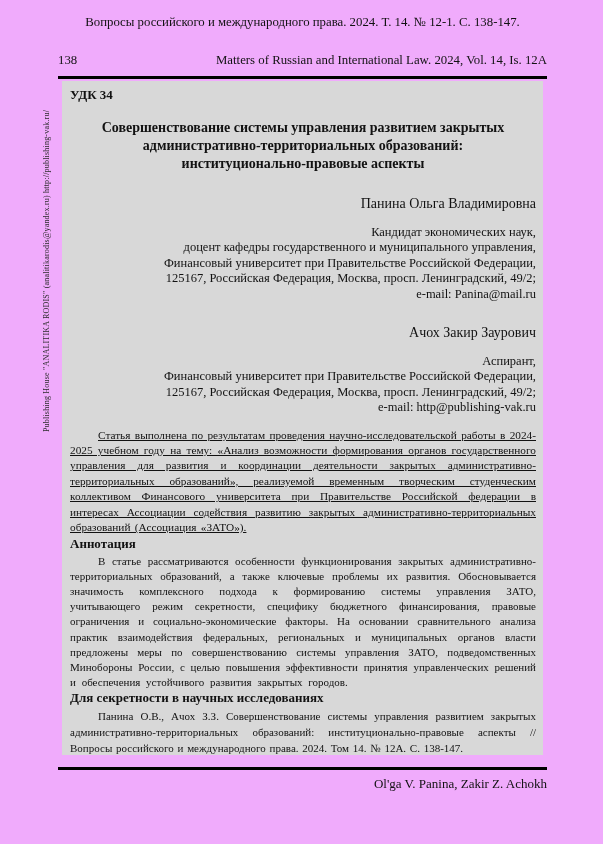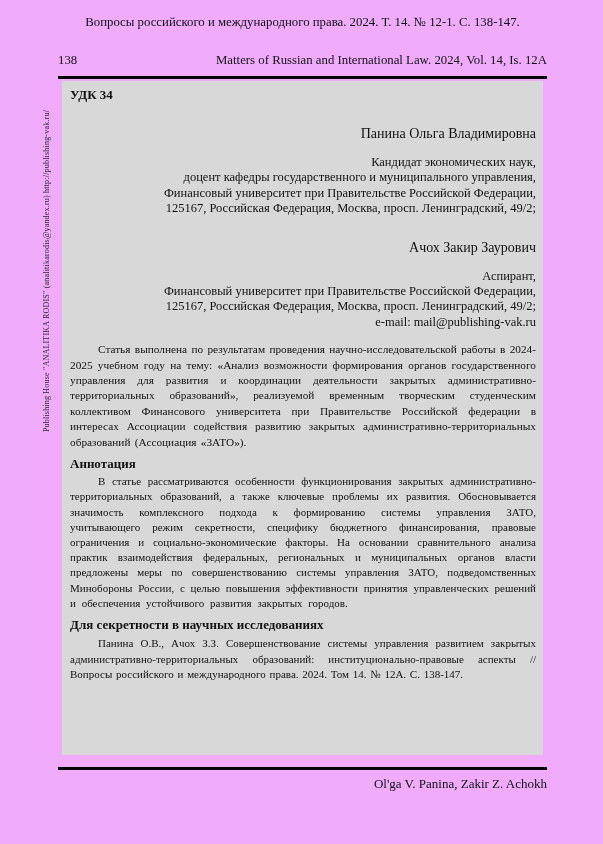--- a/index.html
+++ b/index.html
@@ -81,24 +81,25 @@
     line-height:15.4px;
   }
 
   .funding{
     margin:12px 0 0 0;
     text-align:justify;
     font-size:11.3px;
     line-height:15.4px;
     text-indent:28px;
     word-spacing:1.5px;
+    text-decoration:underline;
   }
 
   .section-heading{
-    margin-top:6px;
+    margin-top:0;
     font-size:13px;
     font-weight:bold;
     line-height:16px;
   }
 
   .body-just{
     margin:2px 0 0 0;
     text-align:justify;
     font-size:11px;
     line-height:15.2px;
@@ -129,37 +130,43 @@
       <span>138</span>
       <span>Matters of Russian and International Law. 2024, Vol. 14, Is. 12A</span>
     </div>
 
     <div class="thick-rule rule-top"></div>
 
     <div class="gray-box">
 
       <div class="udc">УДК 34</div>
 
+      <h1 class="article-title">
+        <span>Совершенствование системы управления развитием закрытых</span><br>
+        <span>административно-территориальных образований:</span><br>
+        <span>институционально-правовые аспекты</span>
+      </h1>
 
       <div class="author-name">Панина Ольга Владимировна</div>
 
       <div class="affiliation">
         <div>Кандидат экономических наук,</div>
         <div>доцент кафедры государственного и муниципального управления,</div>
         <div>Финансовый университет при Правительстве Российской Федерации,</div>
         <div>125167, Российская Федерация, Москва, просп. Ленинградский, 49/2;</div>
+        <div>e-mail: Panina@mail.ru</div>
       </div>
 
       <div class="author-name">Ачох Закир Заурович</div>
 
       <div class="affiliation">
         <div>Аспирант,</div>
         <div>Финансовый университет при Правительстве Российской Федерации,</div>
         <div>125167, Российская Федерация, Москва, просп. Ленинградский, 49/2;</div>
-        <div>e-mail: mail@publishing-vak.ru</div>
+        <div>e-mail: http@publishing-vak.ru</div>
       </div>
 
       <p class="funding">Статья выполнена по результатам проведения научно-исследовательской работы в 2024-2025 учебном году на тему: «Анализ возможности формирования органов государственного управления для развития и координации деятельности закрытых административно-территориальных образований», реализуемой временным творческим студенческим коллективом Финансового университета при Правительстве Российской федерации в интересах Ассоциации содействия развитию закрытых административно-территориальных образований (Ассоциация «ЗАТО»).</p>
 
       <div class="section-heading">Аннотация</div>
 
       <p class="body-just abstract">В статье рассматриваются особенности функционирования закрытых административно-территориальных образований, а также ключевые проблемы их развития. Обосновывается значимость комплексного подхода к формированию системы управления ЗАТО, учитывающего режим секретности, специфику бюджетного финансирования, правовые ограничения и социально-экономические факторы. На основании сравнительного анализа практик взаимодействия федеральных, региональных и муниципальных органов власти предложены меры по совершенствованию системы управления ЗАТО, подведомственных Минобороны России, с целью повышения эффективности принятия управленческих решений и обеспечения устойчивого развития закрытых городов.</p>
 
       <div class="section-heading">Для секретности в научных исследованиях</div>
 

